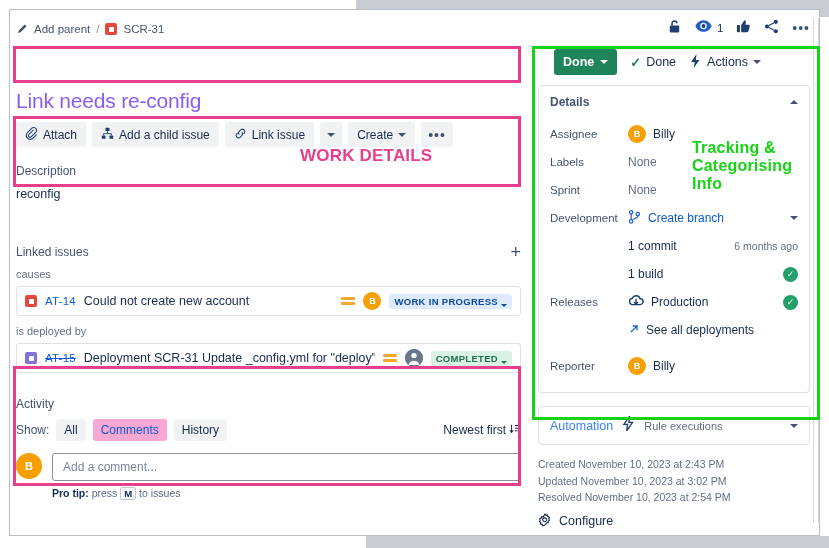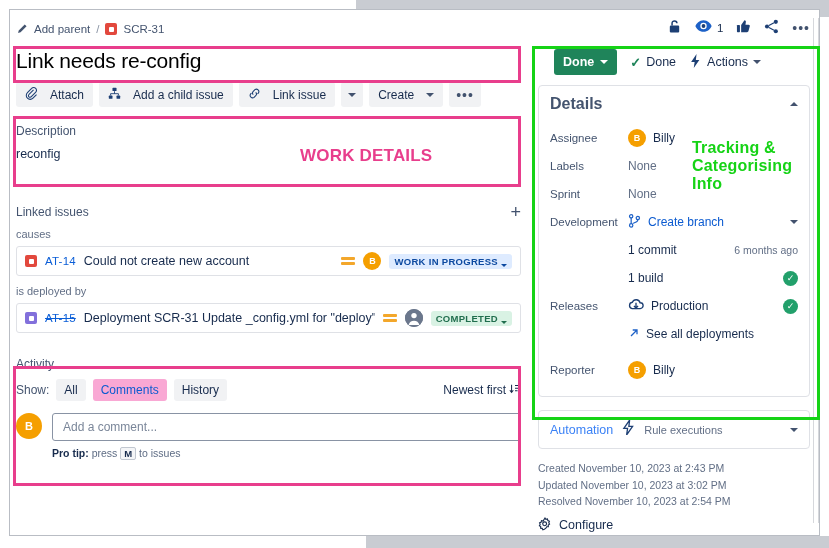--- a/index.html
+++ b/index.html
@@ -41,25 +41,25 @@
   .left { position: absolute; left: 16px; top: 18px; width: 505px; }
 
   .breadcrumb { display: flex; align-items: center; gap: 6px; height: 22px; font-size: 11.5px; color: #5f6b7f; }
   .bc-link { color: #44546f; }
   .bc-sep { color: #8993a4; }
   .bc-key { color: #44546f; }
   .type-sq { width: 12px; height: 12px; border-radius: 2px; display: inline-flex; align-items: center; justify-content: center; }
   .type-sq i { display: block; width: 5px; height: 5px; background: #fff; border-radius: 1px; }
   .ico-pencil { width: 12px; height: 12px; }
 
-  .issue-title { font-size: 21px; color: #000000; font-weight: 500; letter-spacing: -.2px; }
+  .issue-title { font-size: 21px; color: #8b5cf6; font-weight: 500; letter-spacing: -.2px; margin-top: 40px; }
 
   .btn-row { display: flex; align-items: center; gap: 6px; margin-top: 9px; }
   .btn { height: 25px; padding: 0 9px; background: #f1f2f4; border: none; border-radius: 3px;
-         display: inline-flex; align-items: center; gap: 12px; font-size: 12px; color: #172b4d;
+         display: inline-flex; align-items: center; gap: 5px; font-size: 12px; color: #172b4d;
          font-family: inherit; cursor: pointer; }
   .btn.sm { padding: 0 7px; }
   .caret { display: inline-block; width: 0; height: 0; border-left: 4px solid transparent;
            border-right: 4px solid transparent; border-top: 4.5px solid #42526e; }
   .dots { letter-spacing: 1px; font-size: 14px; line-height: 10px; color: #42526e; }
 
   .sec-label { font-size: 12px; color: #44546f; font-weight: 400; }
   .desc-text { font-size: 12.5px; color: #172b4d; margin-top: 9px; }
 
   .linked-head { display: flex; align-items: center; justify-content: space-between; }
@@ -108,21 +108,21 @@
   .status-row { display: flex; align-items: center; gap: 13px; margin-top: 11px; padding-left: 16px; }
   .btn-done { background: #1f845a; color: #fff; height: 26px; padding: 0 9px; border: none; border-radius: 3px;
               font-size: 12.5px; font-weight: bold; display: inline-flex; align-items: center; gap: 6px;
               font-family: inherit; cursor: pointer; }
   .btn-done .caret { border-top-color: #fff; }
   .lk { font-size: 12.5px; color: #172b4d; display: inline-flex; align-items: center; gap: 5px; cursor: pointer; }
   .chk { color: #1f845a; font-size: 13px; font-weight: bold; }
 
   .card { border: 1px solid #dfe1e6; border-radius: 4px; background: #fff; margin-top: 10px; }
   .card-head { display: flex; align-items: center; padding: 9px 11px; gap: 8px; }
-  .card-head .t { font-size: 16px; color: #44546f; font-weight: 600; }
+  .card-head .t { font-size: 12px; color: #44546f; font-weight: 600; }
   .chev-up { margin-left: auto; width: 0; height: 0; border-left: 4px solid transparent;
              border-right: 4px solid transparent; border-bottom: 4.5px solid #42526e; }
   .chev-dn { margin-left: auto; width: 0; height: 0; border-left: 4px solid transparent;
              border-right: 4px solid transparent; border-top: 4.5px solid #42526e; }
 
   .fields { padding: 2px 11px 12px 11px; }
   .frow { display: flex; align-items: center; min-height: 28px; }
   .fname { width: 78px; font-size: 11.5px; color: #44546f; flex: none; }
   .fval { font-size: 12px; color: #172b4d; display: flex; align-items: center; gap: 7px; }
   .fval.none { color: #626f86; }

